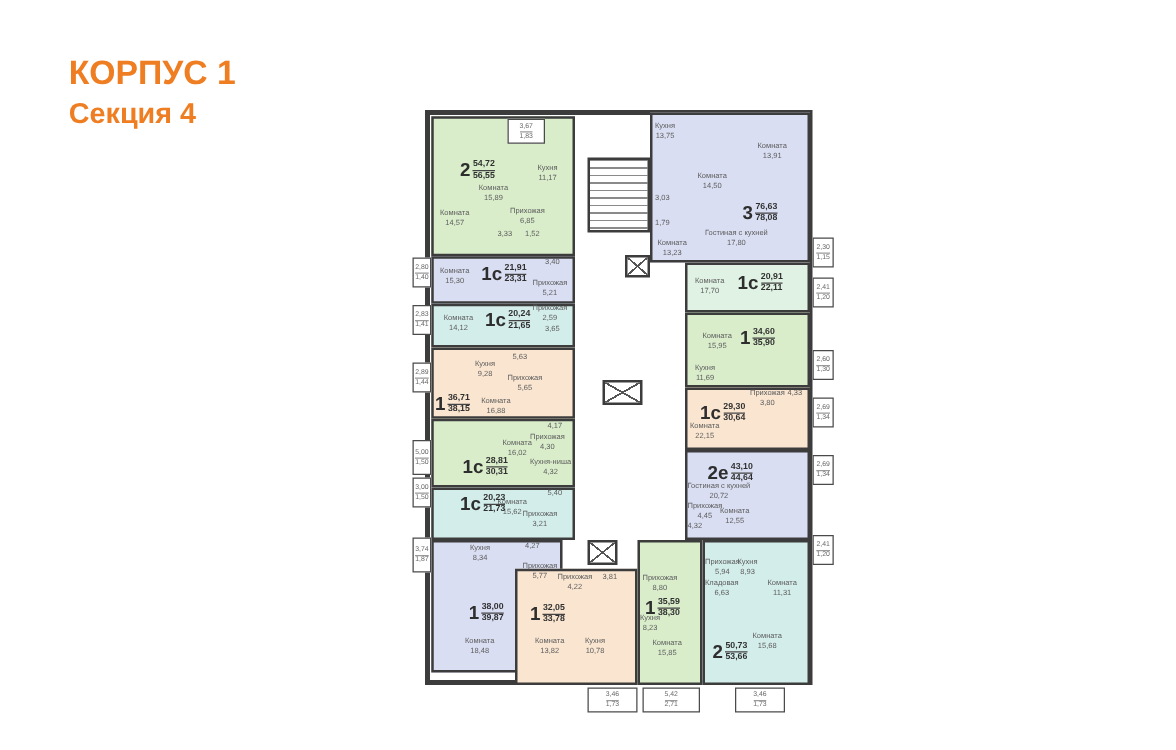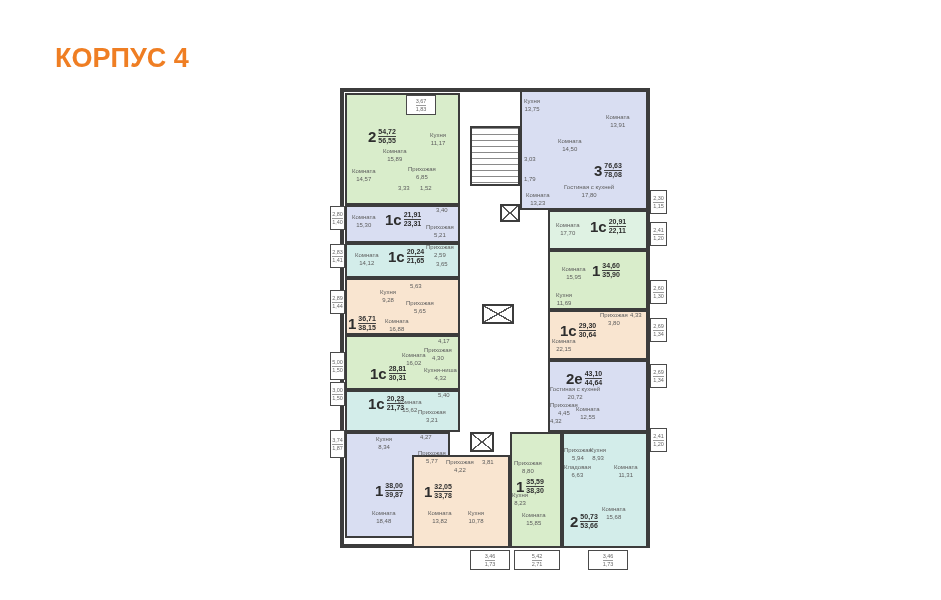--- a/index.html
+++ b/index.html
@@ -30,21 +30,22 @@
           background-color:#fff;
           background-image:
             linear-gradient(to top right,transparent calc(50% - .7px),#555 calc(50% - .7px),#555 calc(50% + .7px),transparent calc(50% + .7px)),
             linear-gradient(to bottom right,transparent calc(50% - .7px),#555 calc(50% - .7px),#555 calc(50% + .7px),transparent calc(50% + .7px));}
 </style>
 </head>
 <body>
 
 <div id="canvas">
   <div id="header">
-    <div class="title">КОРПУС 4</div>
+    <div class="title">КОРПУС 1</div>
+    <div class="subtitle">Секция 4</div>
   </div>
   <div id="plan">
       <div class="building" style="left: 340px; top: 88px; width: 310px; height: 460px;"></div>
       <div class="apt" style="left: 345px; top: 93px; width: 115px; height: 112px; background: rgb(217, 237, 203);"></div>
       <div class="apt-label" style="left: 368px; top: 128px;">
         <span class="apt-type">2</span>
         <span class="apt-areas">
           <span class="a1">54,72</span>
           <span>56,55</span>
         </span>

